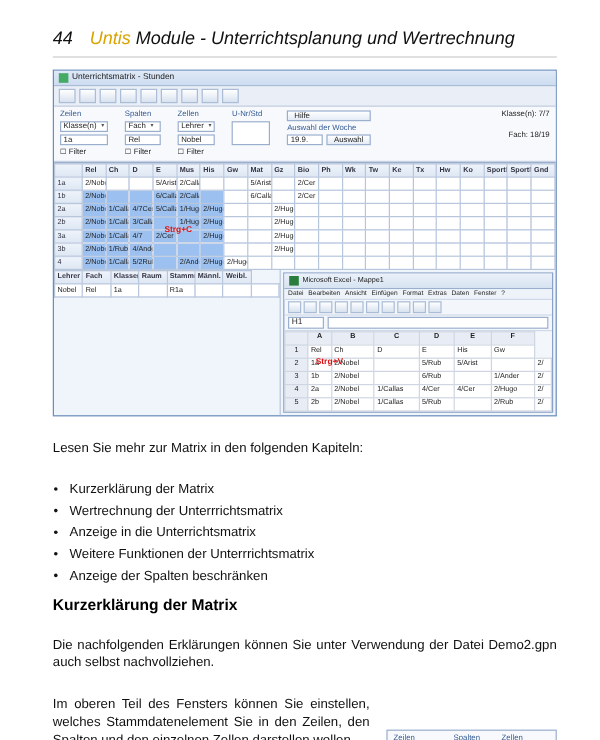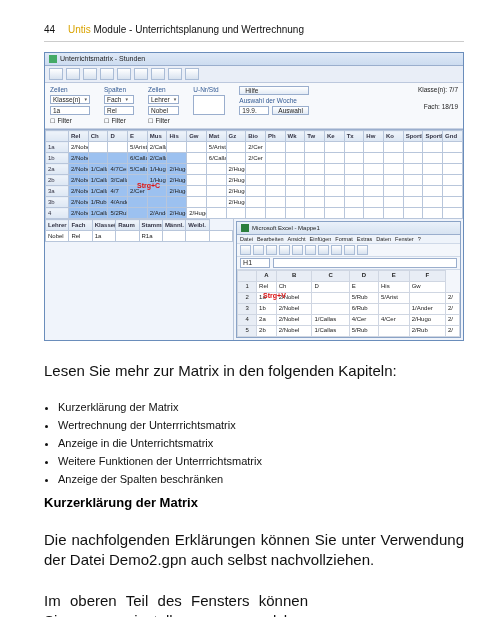--- a/index.html
+++ b/index.html
@@ -7,23 +7,24 @@
     padding: 0;
     font-family: Arial, Helvetica, sans-serif;
     background: #fff;
     width: 500px;
   }
   .page {
     padding: 24px 36px 30px 44px;
     box-sizing: border-box;
   }
   .header-line {
-    font-size: 10px;
+    font-size: 15px;
     color: #111;
     margin-bottom: 6px;
+    font-style: italic;
   }
   .page-num { color:#111; margin-right:10px; font-weight:400; }
   .brand { color:#d9a300; font-weight:400; }
   .header-rest { color:#111; font-weight:400; }
   .rule { border:none; border-top:1px solid #ccc; margin:4px 0 10px 0; }
 
   
   .app-shot {
     border:1px solid #6a8dbb;
     background:#f0f4fb;
@@ -103,21 +104,21 @@
   .excel .titlebar { background:linear-gradient(#eaf1fa,#d7e3f1); font-size:6px; }
   .ex-menu { display:flex; gap:4px; font-size:5.5px; padding:1px 3px; background:#eef3fa; border-bottom:1px solid #cfd9e8; }
   .ex-tools { display:flex; gap:2px; padding:1px 3px; border-bottom:1px solid #cfd9e8; }
   .ex-tools .tb-btn { width:9px; height:8px; }
   table.ex { border-collapse:collapse; width:100%; font-size:6px; }
   table.ex th, table.ex td { border:1px solid #cfd6e2; padding:0 2px; height:10px; text-align:left; background:#fff; }
   table.ex th { background:#e8edf5; text-align:center; }
   table.ex td.rh { background:#e8edf5; text-align:center; width:14px; }
 
   
-  p.body { font-size:15px; margin:20px 0; line-height:1.35; color:#111; }
+  p.body { font-size:11px; margin:20px 0; line-height:1.35; color:#111; }
   ul.body { font-size:11px; margin:4px 0 10px 0; padding-left:14px; color:#111; }
   ul.body li { margin:6px 0; }
   h2.sec { font-size:13px; font-weight:bold; margin:10px 0 4px 0; }
   .inset-row { display:flex; gap:14px; align-items:flex-end; }
   .inset-row p.body { flex:1 1 auto; margin-top:0; }
 
   .mini-shot {
     border:1px solid #9aaecd;
     background:#f7f9fc;
     font-size:6.5px;

